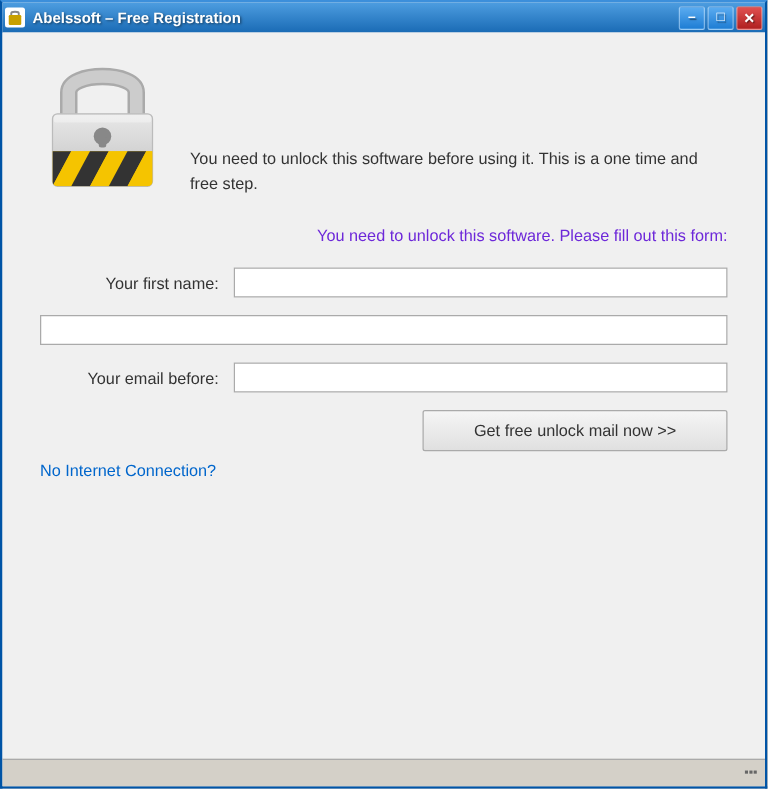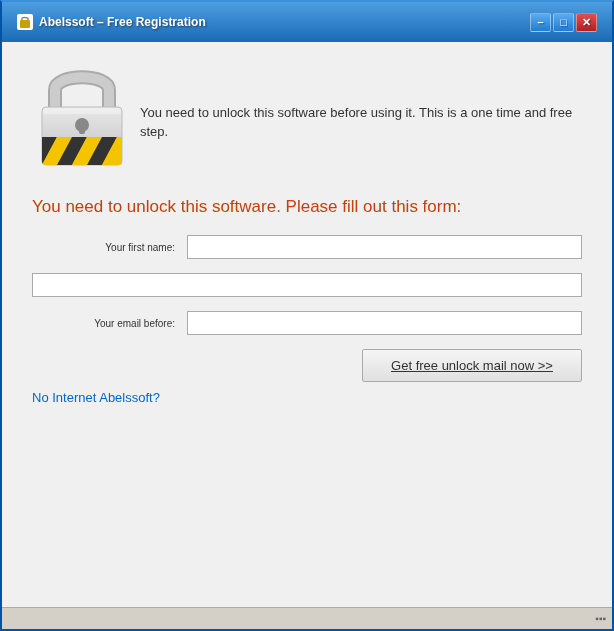--- a/index.html
+++ b/index.html
@@ -25,25 +25,25 @@
       background: #f0f0f0;
       border: 2px solid #0054a6;
       border-top: 2px solid #3c8fdb;
       display: flex;
       flex-direction: column;
       box-shadow: 2px 2px 8px rgba(0,0,0,0.4);
     }
 
     .title-bar {
       background: linear-gradient(to bottom, #4d9de0 0%, #1a6bb5 100%);
-      height: 40px;
+      height: 24px;
       display: flex;
       align-items: center;
       justify-content: space-between;
-      padding: 0 15px;
+      padding: 0 2px;
       flex-shrink: 0;
     }
 
     .title-bar-left {
       display: flex;
       align-items: center;
       gap: 6px;
     }
 
     .title-icon {
@@ -96,22 +96,22 @@
     .window-content {
       flex: 1;
       background: #f0f0f0;
       padding: 20px 30px;
       display: flex;
       flex-direction: column;
     }
 
     .top-section {
       display: flex;
-      align-items: center;
-      gap: 8px;
+      align-items: flex-end;
+      gap: 20px;
       margin-bottom: 20px;
     }
 
     .lock-icon-container {
       width: 100px;
       height: 110px;
       flex-shrink: 0;
       display: flex;
       align-items: center;
       justify-content: center;
@@ -127,34 +127,35 @@
       color: #333;
       line-height: 1.5;
       padding-top: 10px;
     }
 
     .form-section {
       margin-top: 5px;
     }
 
     .section-title {
-      font-size: 17px;
-      color: #c2410c;
+      font-size: 13px;
+      color: #6d28d9;
       margin-bottom: 18px;
+      text-align: right;
     }
 
     .form-row {
       display: flex;
       align-items: center;
       margin-bottom: 14px;
     }
 
     .form-label {
       width: 155px;
-      font-size: 10px;
+      font-size: 13px;
       color: #333;
       text-align: right;
       padding-right: 12px;
       flex-shrink: 0;
     }
 
     .form-input {
       flex: 1;
       height: 24px;
       border: 1px solid #aaa;
@@ -167,27 +168,26 @@
     .button-row {
       display: flex;
       justify-content: flex-end;
       margin-top: 10px;
       margin-bottom: 8px;
     }
 
     .unlock-button {
       background: linear-gradient(to bottom, #f5f5f5, #e0e0e0);
       border: 1px solid #aaa;
-      padding: 8px 28px;
+      padding: 8px 40px;
       font-size: 13px;
       color: #333;
       cursor: pointer;
       border-radius: 2px;
       min-width: 220px;
-      text-decoration: underline;
     }
 
     .no-internet-link {
       color: #0066cc;
       font-size: 13px;
       cursor: pointer;
       text-decoration: none;
       margin-top: 30px;
     }
 
@@ -290,21 +290,21 @@
 
       <div class="form-row">
         <label class="form-label">Your email before:</label>
         <input type="email" class="form-input" value="" style="">
       </div>
 
       <div class="button-row">
         <button class="unlock-button">Get free unlock mail now &gt;&gt;</button>
       </div>
 
-      <a class="no-internet-link" href="#">No Internet Abelssoft?</a>
+      <a class="no-internet-link" href="#">No Internet Connection?</a>
     </div>
 
   </div>
 
   <div class="status-bar">
     <span class="status-icon">▪▪▪</span>
   </div>
 
 </div>
 

